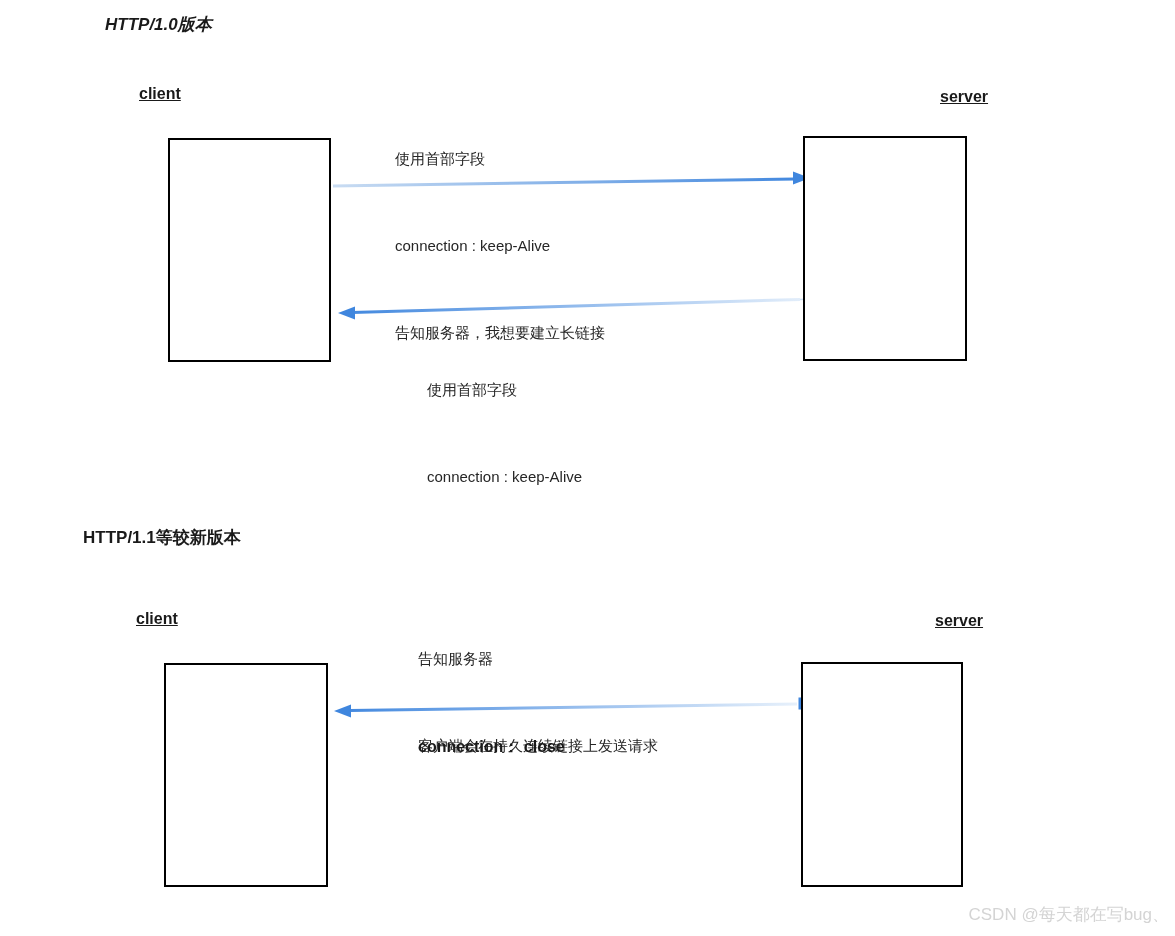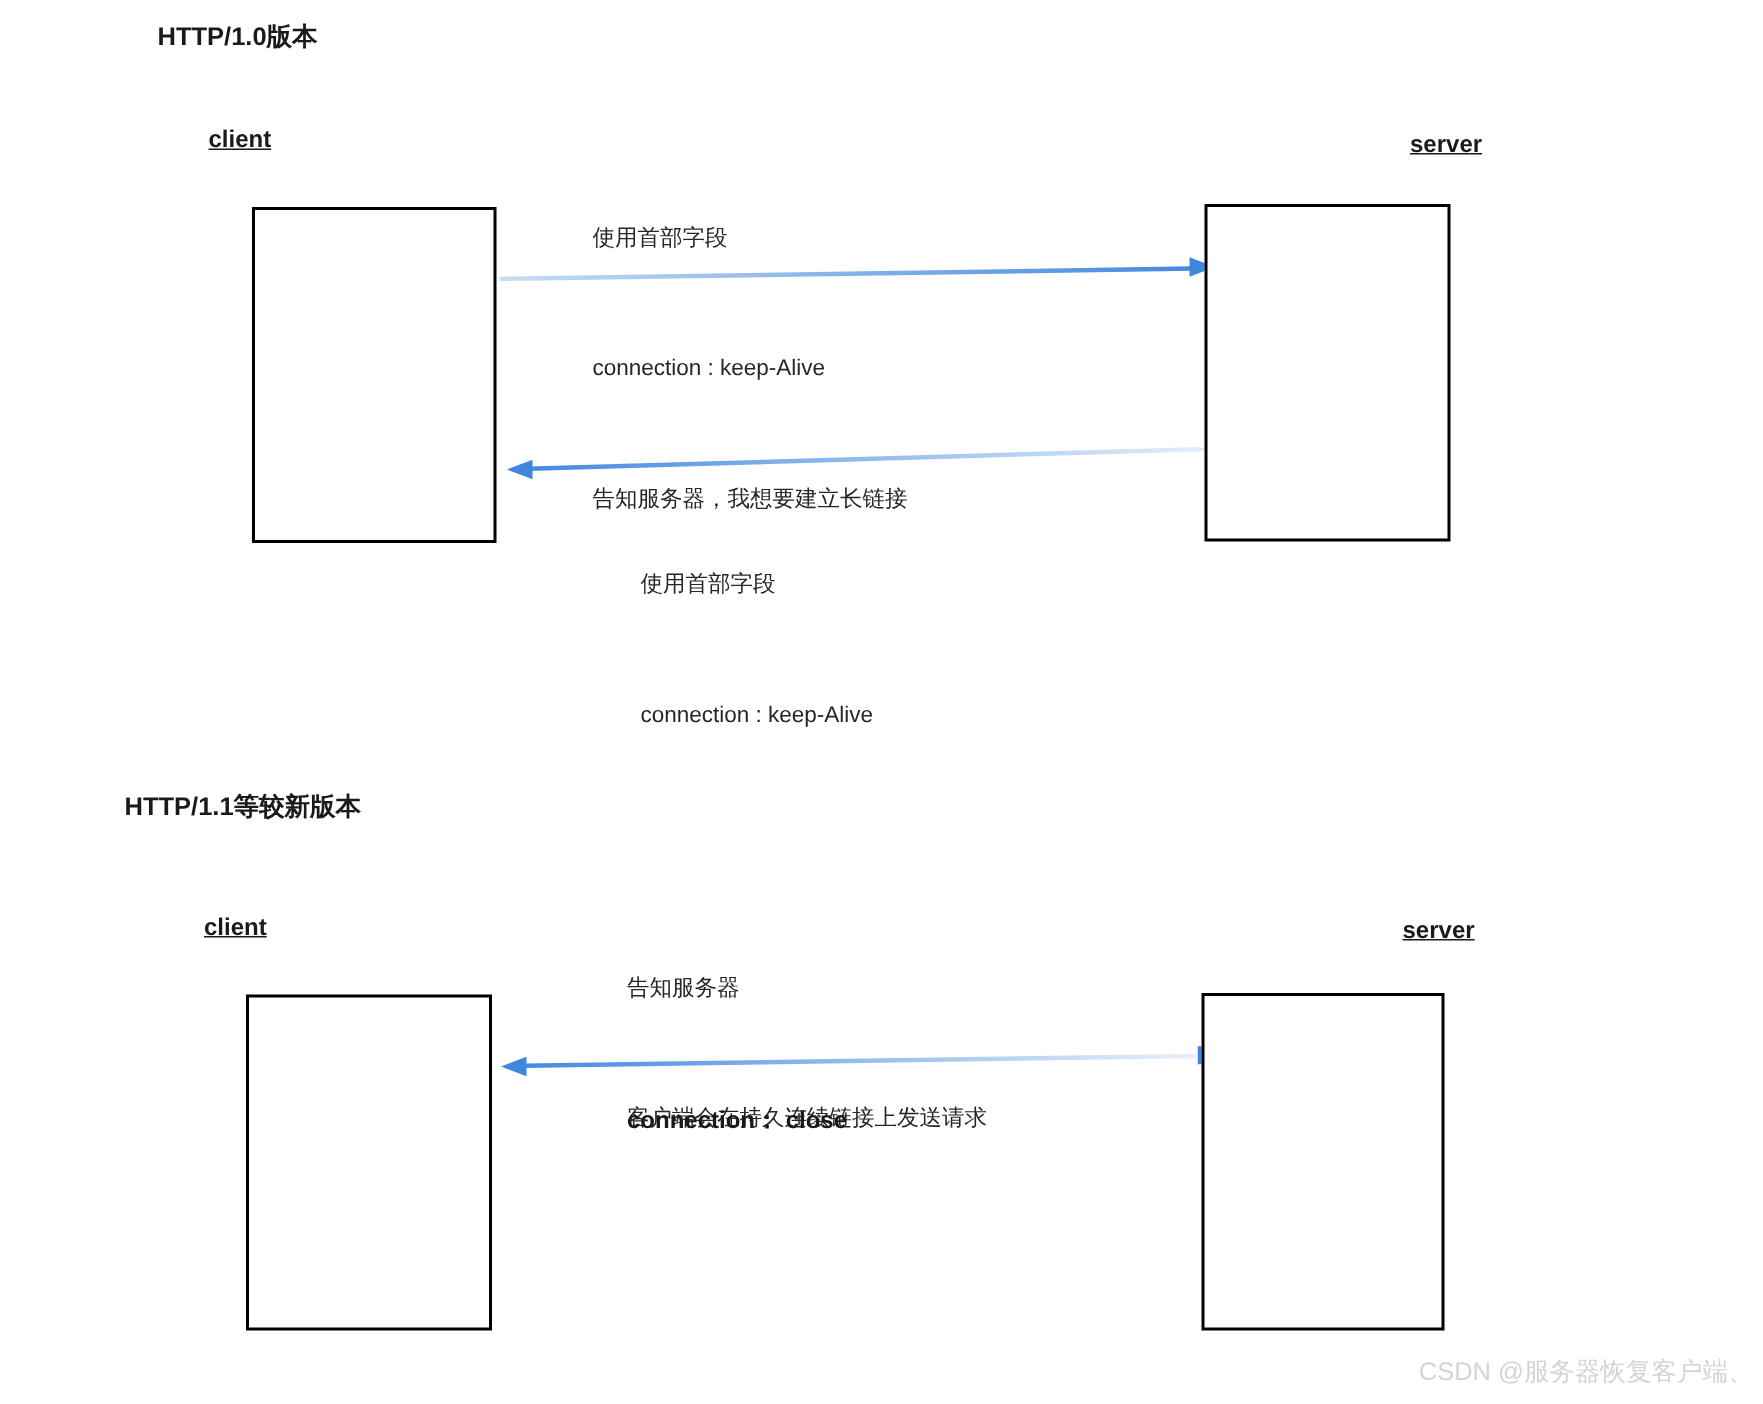--- a/index.html
+++ b/index.html
@@ -6,21 +6,21 @@
   .canvas{
     position:relative;
     width:1175px;height:936px;
     background:#ffffff;
     font-family:"Liberation Sans","DejaVu Sans",sans-serif;
     color:#262626;
     overflow:hidden;
   }
   .arrows{position:absolute;left:0;top:0;width:1175px;height:936px;pointer-events:none;}
   .sec-title{position:absolute;font-size:17px;font-weight:bold;color:#1a1a1a;white-space:nowrap;}
-  .t1{left:105px;top:13px;}
+  .t1{left:105px;top:13px;font-style:italic;}
   .t2{left:83px;top:526px;}
   .actor-label{position:absolute;font-size:16px;font-weight:bold;color:#1a1a1a;white-space:nowrap;text-decoration:underline;}
   .client1{left:139px;top:85px;}
   .server1{left:940px;top:88px;}
   .client2{left:136px;top:610px;}
   .server2{left:935px;top:612px;}
   .box{position:absolute;border:2px solid #000000;background:#ffffff;box-sizing:border-box;}
   .cbox1{left:168px;top:138px;width:163px;height:224px;}
   .sbox1{left:803px;top:136px;width:164px;height:225px;}
   .cbox2{left:164px;top:663px;width:164px;height:224px;}
@@ -98,15 +98,15 @@
   <div class="box cbox2"></div>
   <div class="box sbox2"></div>
 
   <div class="note note3">
     <div>告知服务器</div>
     <div>客户端会在持久连续链接上发送请求</div>
   </div>
 
   <div class="close-label">connection： close</div>
 
-  <div class="watermark">CSDN @服务器恢复客户端、</div>
+  <div class="watermark">CSDN @每天都在写bug、</div>
 
 </div>
 
 </body></html>

